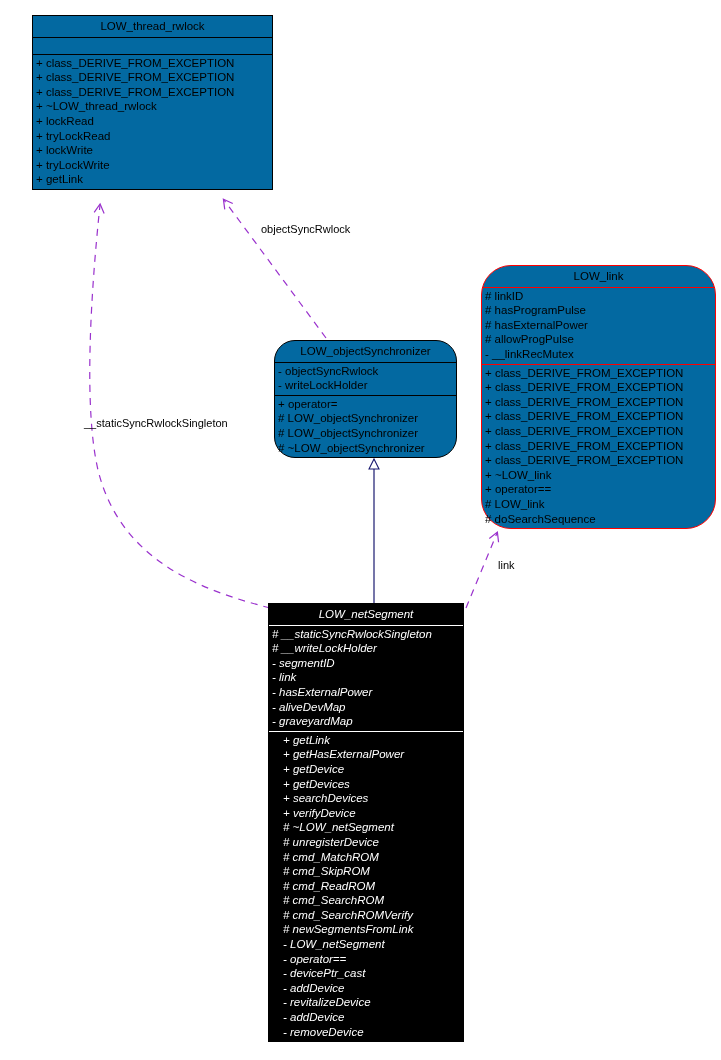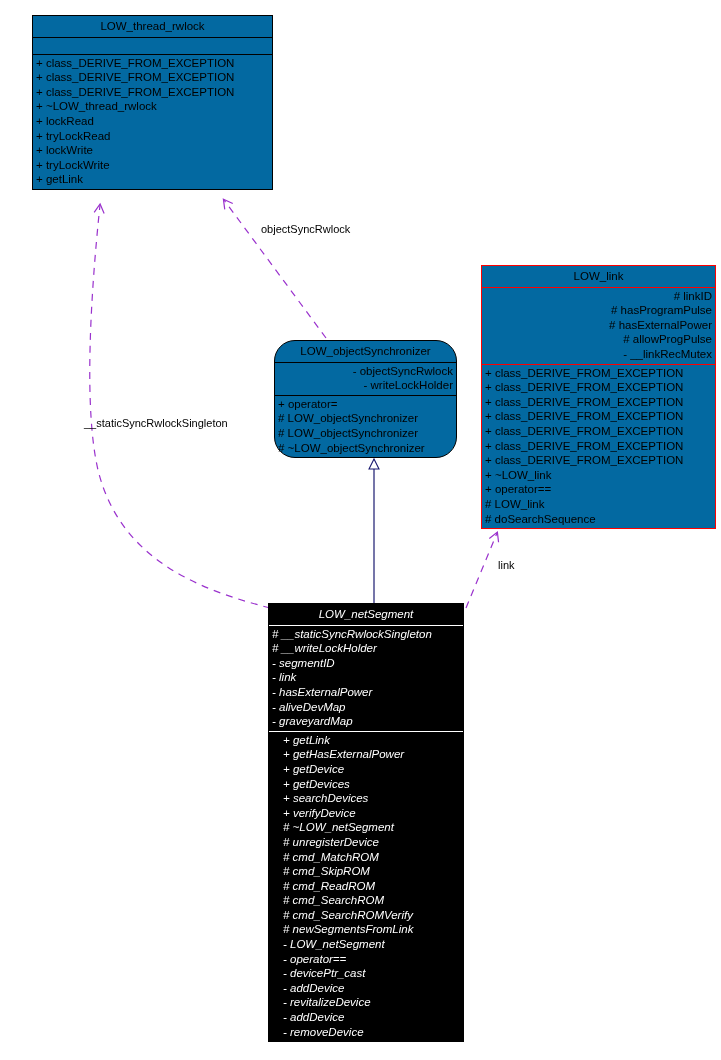--- a/index.html
+++ b/index.html
@@ -29,20 +29,21 @@
     position: absolute;
     box-sizing: border-box;
     background: #0369a1;
     border: 1px solid #000000;
     font-size: 11.5px;
     line-height: 14.6px;
     color: #000000;
   }
   .uml-box.red {
     border-color: #ff0000;
+    border-radius: 30px;
   }
   .uml-box.black {
     background: #000000;
     border-color: #000000;
     color: #ffffff;
     font-style: italic;
   }
   .box-title {
     text-align: center;
     padding: 3px 4px 3px 4px;
@@ -65,21 +66,21 @@
   .sect.empty {
     height: 13px;
   }
   .row {
     white-space: nowrap;
     padding: 0 3px;
     font-size: 11.5px;
     line-height: 14.6px;
   }
   .row.center {
-    text-align: right;
+    text-align: left;
   }
   .row.indent {
     padding-left: 14px;
   }
   .edge-label {
     position: absolute;
     font-size: 11px;
     color: #000000;
     white-space: nowrap;
     background: transparent;

